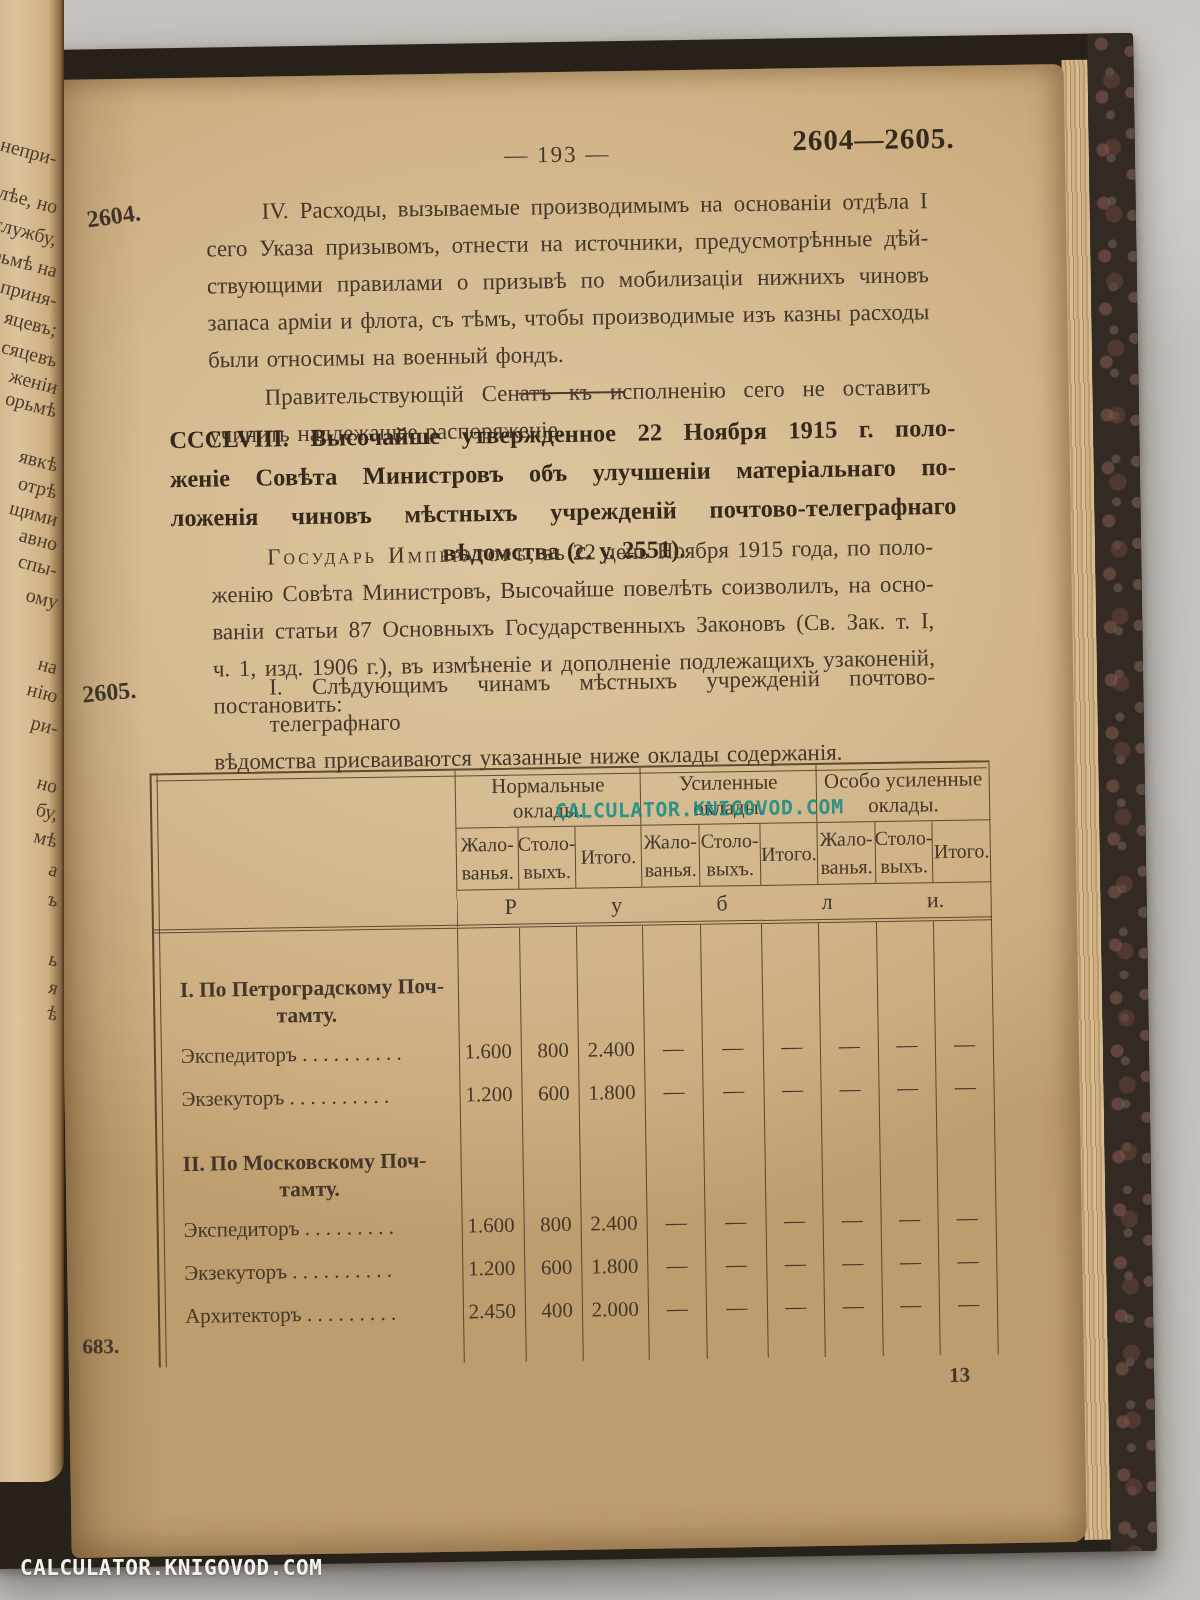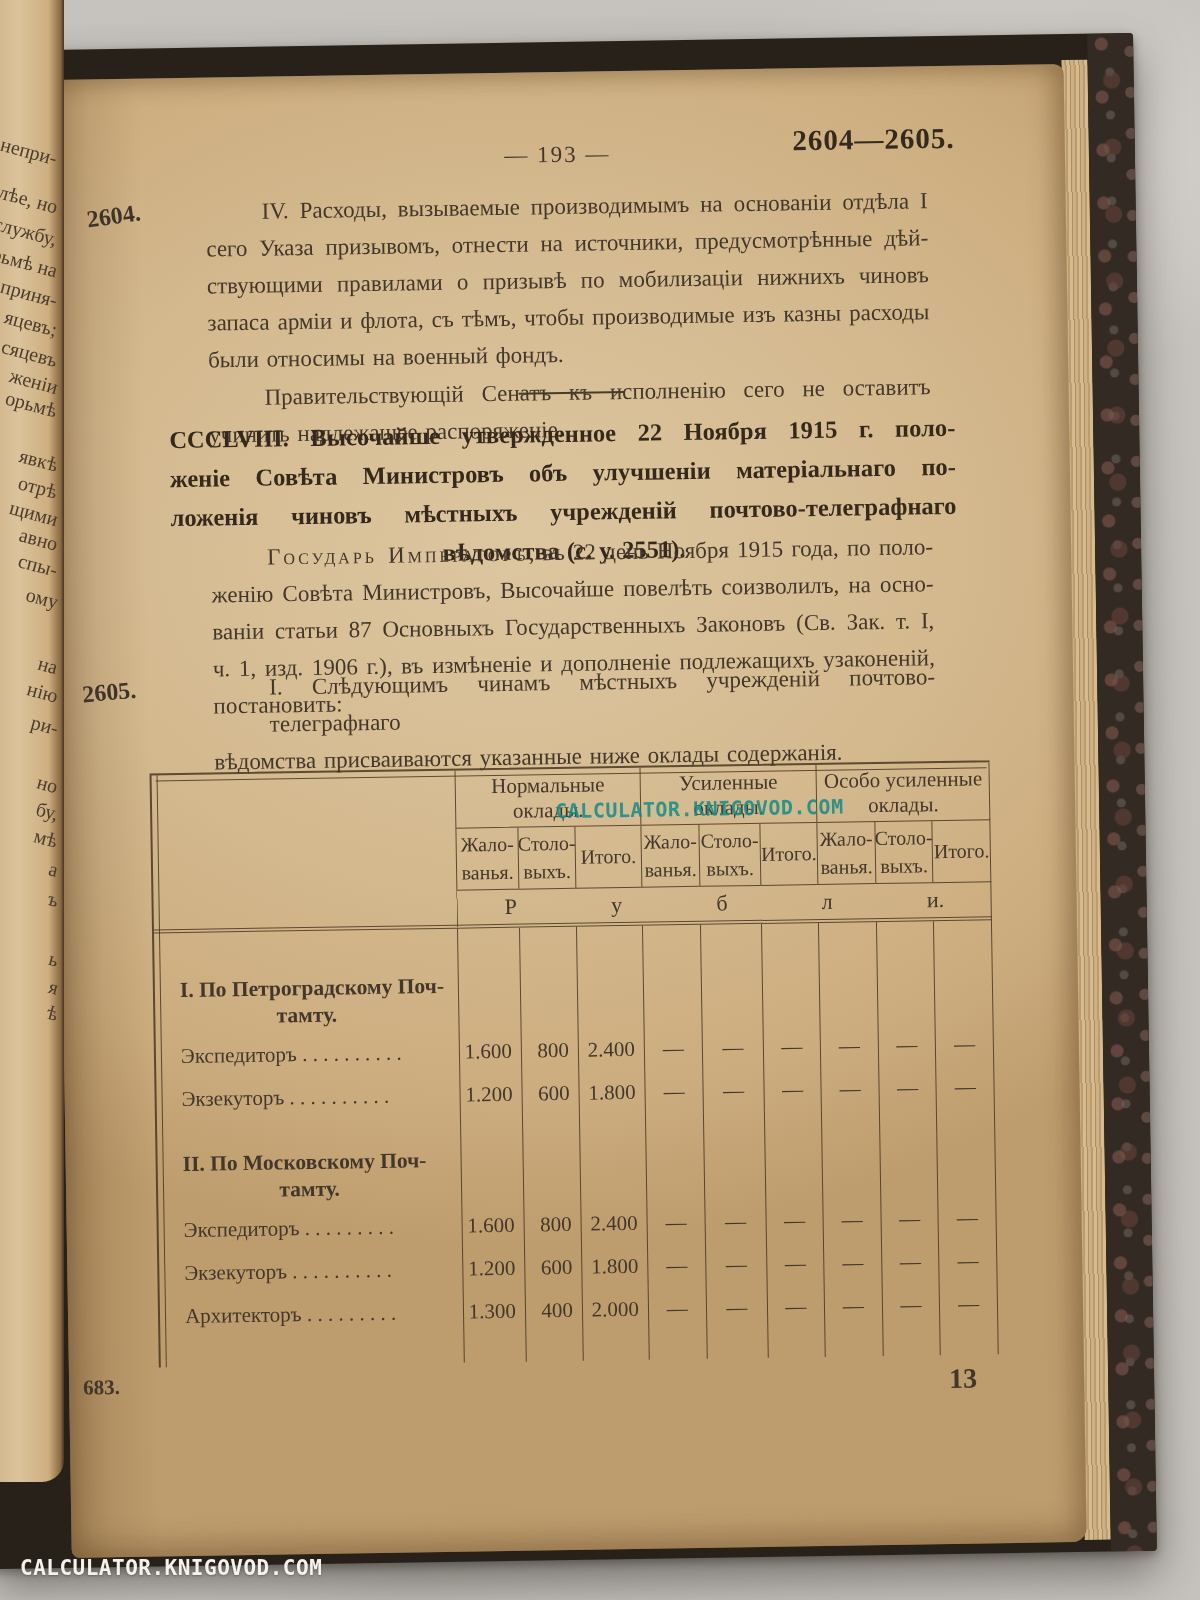--- a/index.html
+++ b/index.html
@@ -95,22 +95,22 @@
     padding-left:25px;display:flex;align-items:center;}
   .cb-title{grid-column:1;box-sizing:border-box;font-weight:700;font-size:21.5px;
     line-height:27px;display:flex;flex-direction:column;justify-content:center;}
   .cb-title .t1{padding-left:25px;}
   .cb-title .t2{text-align:center;}
   .cb-val{border-left:1px solid var(--tline);box-sizing:border-box;display:flex;
     align-items:center;}
   .cb-val.num{justify-content:flex-end;padding-right:9px;}
   .cb-val.dash{justify-content:center;}
 
-  .foot-l{left:14px;top:1296px;font-size:21px;font-weight:700;}
-  .foot-r{left:880px;top:1297px;font-size:28px;font-weight:700;}
+  .foot-l{left:14px;top:1255px;font-size:21px;font-weight:700;}
+  .foot-r{left:880px;top:1297px;font-size:21px;font-weight:700;}
 
   
   .wm{font-family:"DejaVu Sans Mono","Liberation Mono",monospace;font-weight:700;
     letter-spacing:.5px;white-space:nowrap;pointer-events:none;}
   .wm-teal{left:495px;top:727px;font-size:20px;color:rgba(14,141,134,.85);}
   .wm-white{position:absolute;left:20px;top:1556px;font-size:21px;color:#f4f2ee;
     text-shadow:0 1px 2px rgba(60,55,50,.4);z-index:9;}
 </style>
 </head>
 <body>
@@ -287,21 +287,21 @@
         <div class="cb-val num" style="height: 44px;">1.200</div>
         <div class="cb-val num" style="height: 44px;">600</div>
         <div class="cb-val num" style="height: 44px;">1.800</div>
         <div class="cb-val dash" style="height: 44px;">—</div>
         <div class="cb-val dash" style="height: 44px;">—</div>
         <div class="cb-val dash" style="height: 44px;">—</div>
         <div class="cb-val dash" style="height: 44px;">—</div>
         <div class="cb-val dash" style="height: 44px;">—</div>
         <div class="cb-val dash" style="height: 44px;">—</div>
         <div class="cb-label" style="height: 42px;">Архитекторъ . . . . . . . . .</div>
-        <div class="cb-val num" style="height: 42px;">1.300</div>
+        <div class="cb-val num" style="height: 42px;">2.450</div>
         <div class="cb-val num" style="height: 42px;">400</div>
         <div class="cb-val num" style="height: 42px;">2.000</div>
         <div class="cb-val dash" style="height: 42px;">—</div>
         <div class="cb-val dash" style="height: 42px;">—</div>
         <div class="cb-val dash" style="height: 42px;">—</div>
         <div class="cb-val dash" style="height: 42px;">—</div>
         <div class="cb-val dash" style="height: 42px;">—</div>
         <div class="cb-val dash" style="height: 42px;">—</div>
         <div class="cb-label" style="height: 30px;"></div>
         <div class="cb-val num" style="height: 30px;"></div>

